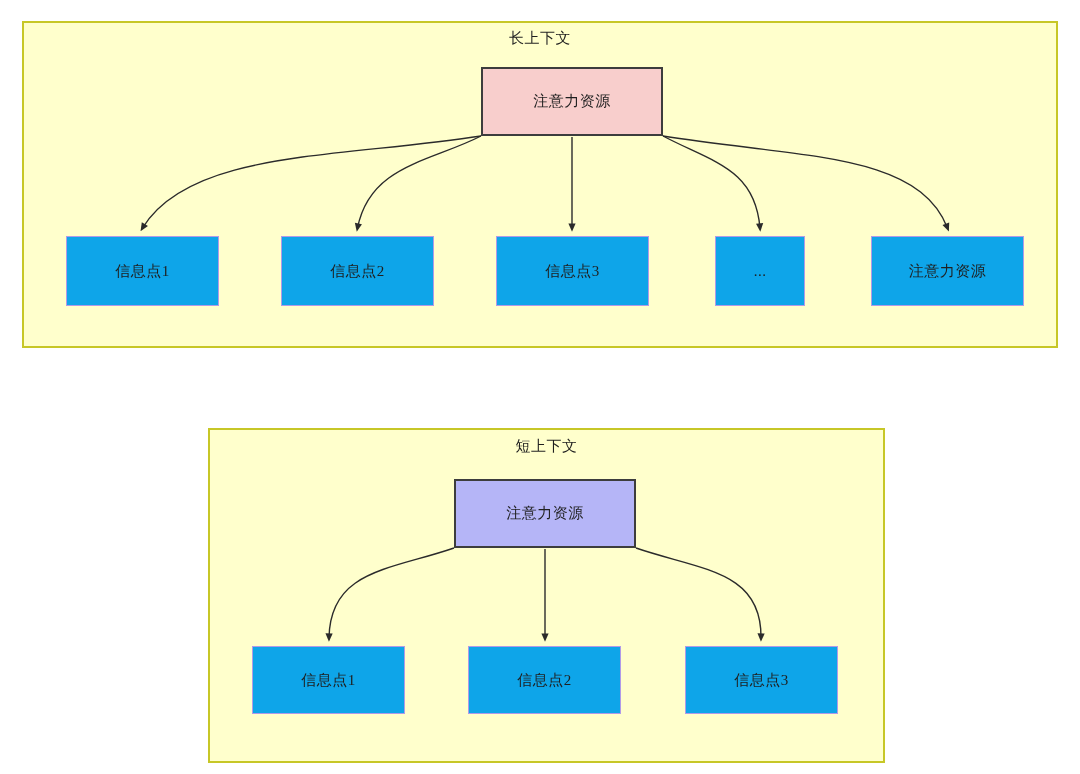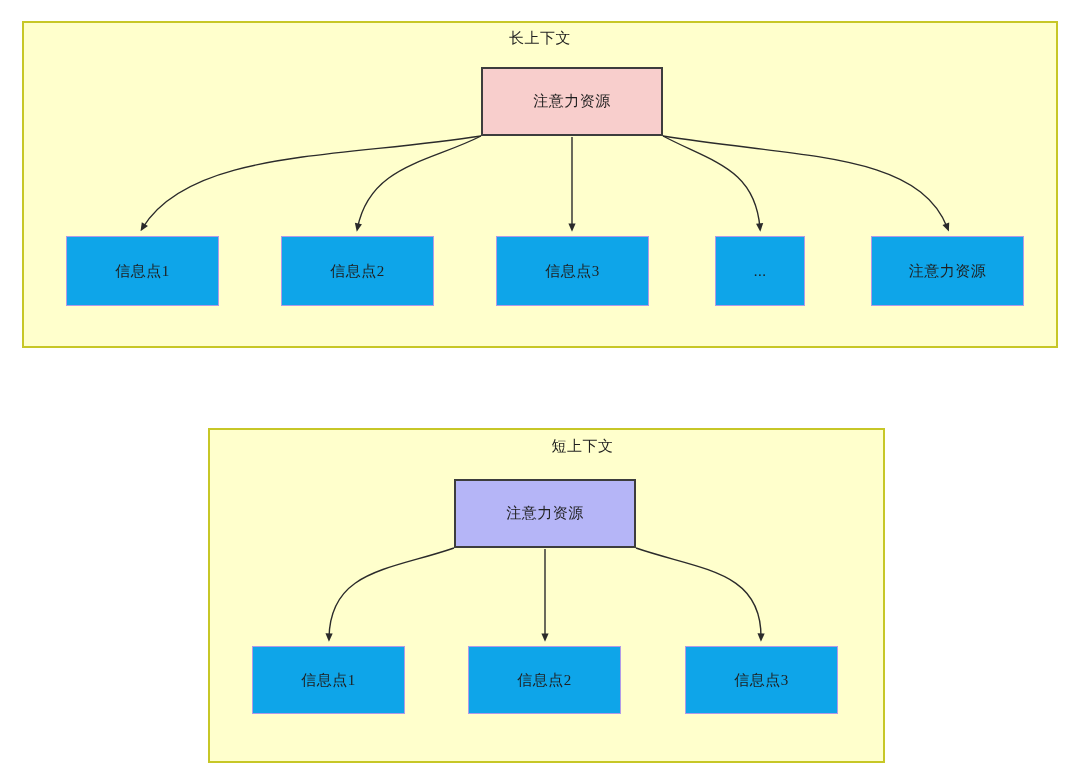--- a/index.html
+++ b/index.html
@@ -85,21 +85,21 @@
   <div class="node node-info" style="left:281px; top:236px; width:153px; height:70px;">信息点2</div>
 
   <div class="node node-info" style="left:496px; top:236px; width:153px; height:70px;">信息点3</div>
 
   <div class="node node-info" style="left:715px; top:236px; width:90px; height:70px;">...</div>
 
   <div class="node node-info" style="left:871px; top:236px; width:153px; height:70px;">注意力资源</div>
 
   <div class="container-box" style="left:208px; top:428px; width:677px; height:335px;"></div>
 
-  <div class="container-title" style="left:208px; top:437px; width:677px;padding-left:36px;">短上下文</div>
+  <div class="container-title" style="left:208px; top:437px; width:677px;">短上下文</div>
 
   <div class="node node-attn-purple" style="left:454px; top:479px; width:182px; height:69px;">注意力资源</div>
 
   <div class="node node-info" style="left:252px; top:646px; width:153px; height:68px;">信息点1</div>
 
   <div class="node node-info" style="left:468px; top:646px; width:153px; height:68px;">信息点2</div>
 
   <div class="node node-info" style="left:685px; top:646px; width:153px; height:68px;">信息点3</div>
 
   <svg class="edges" viewBox="0 0 1080 774">

